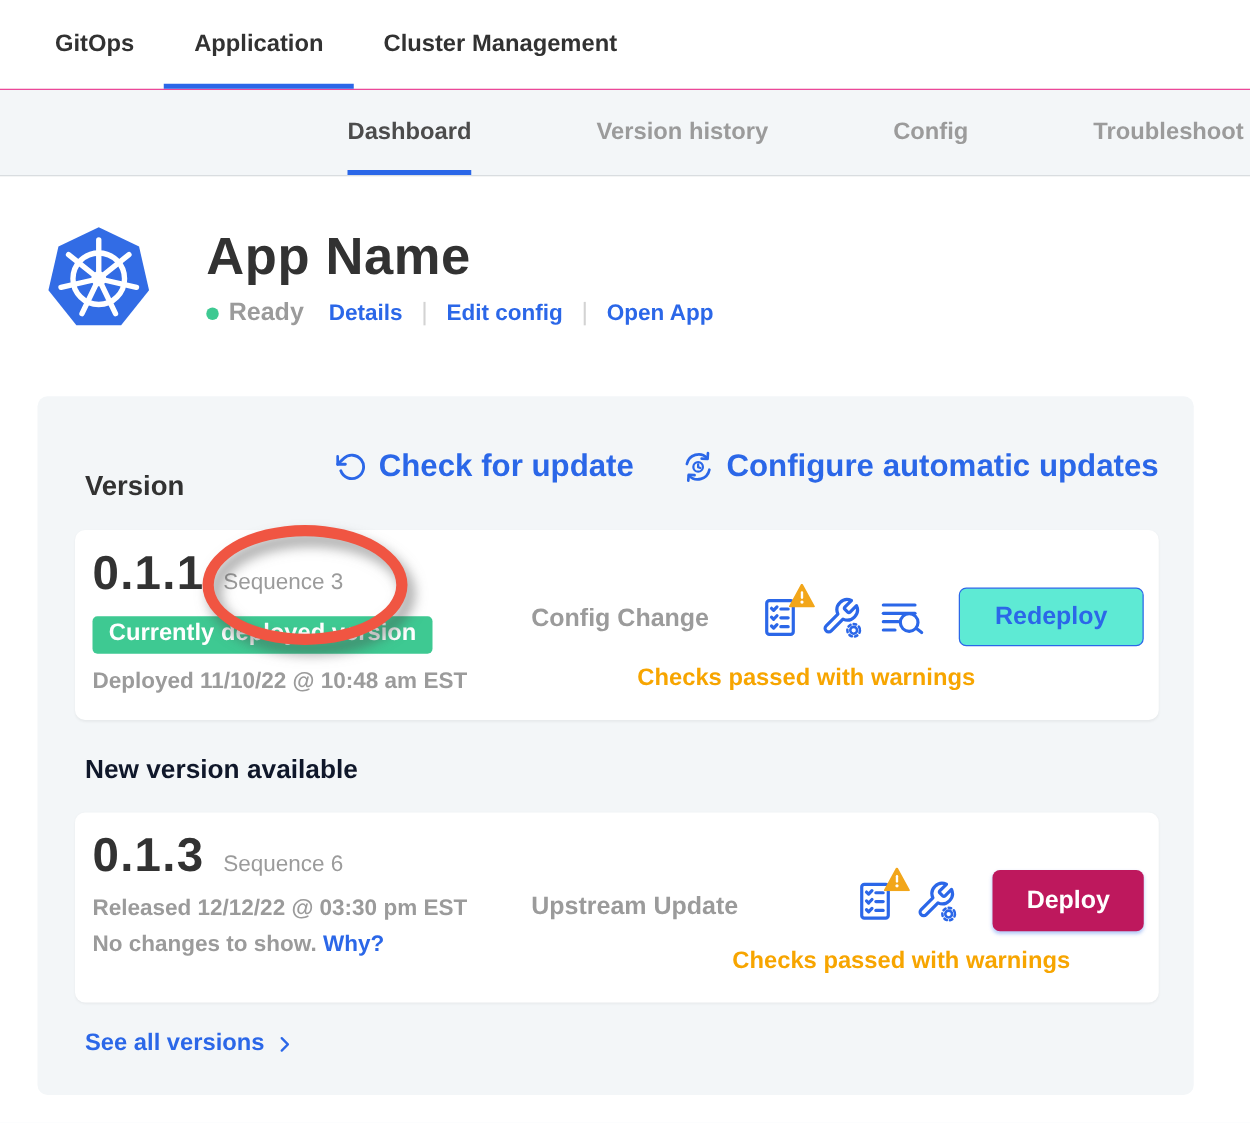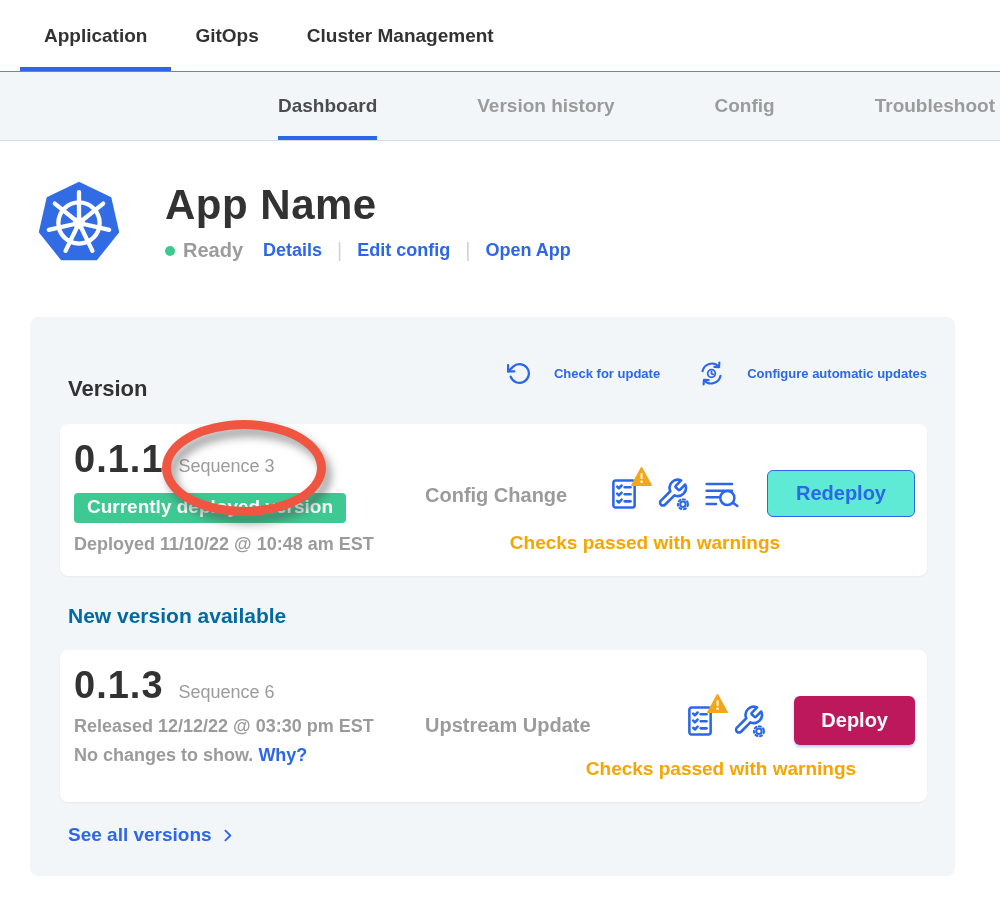--- a/index.html
+++ b/index.html
@@ -23,21 +23,21 @@
   .status-dot{width:10px;height:10px;border-radius:50%;background:#3ec992;margin-right:8px;}
   .status-text{font-size:20px;font-weight:700;color:#9b9b9b;margin-right:20px;}
   .hdr-link{font-size:18px;font-weight:700;color:#2b67e8;cursor:pointer;text-decoration:none;}
   .hdr-sep{color:#d3d3d3;font-size:20px;margin:0 15px;font-weight:400;}
   
   .panel{width:925px;margin:50px 0 0 30px;background:#f3f6f8;border-radius:8px;
     padding:28px 28px 26px 30px;box-sizing:border-box;}
   .panel-head{display:flex;align-items:center;justify-content:space-between;padding:0 0 0 8px;}
   .panel-title{font-size:22px;font-weight:700;color:#323232;margin-top:31px;}
   .panel-links{display:flex;align-items:center;gap:38px;}
-  .panel-link{display:flex;align-items:center;gap:22px;font-size:13px;font-weight:700;color:#2b67e8;cursor:pointer;}
+  .panel-link{display:flex;align-items:center;gap:9px;font-size:25px;font-weight:700;color:#2b67e8;cursor:pointer;}
   
   .card{position:relative;background:#fff;border-radius:8px;margin-top:22px;height:152px;
     padding:14px 20px 0 14px;box-sizing:border-box;box-shadow:0 1px 2px rgba(0,0,0,.05);}
   .ver-row{display:flex;align-items:baseline;gap:15px;}
   .ver-num{font-size:38px;font-weight:700;color:#323232;letter-spacing:1px;}
   .ver-seq{font-size:18px;font-weight:400;color:#9b9b9b;}
   .badge{display:inline-block;margin-top:12px;background:#3ec992;color:#fff;font-size:19px;
     font-weight:700;padding:3px 13px 5px 13px;border-radius:4px;}
   .date-line{margin-top:11px;font-size:18px;font-weight:600;color:#9b9b9b;}
   .nochanges-line{margin-top:8px;font-size:18px;font-weight:600;color:#9b9b9b;}
@@ -50,31 +50,31 @@
   .btn{font-family:inherit;font-size:20px;font-weight:700;border-radius:6px;cursor:pointer;margin-left:14px;}
   .btn-outline{background:#5eead4;color:#2b67e8;border:1.5px solid #2b67e8;padding:11px 28px;}
   .btn-primary{background:#be185d;color:#fff;border:none;padding:13px 27px;box-shadow:0 2px 3px rgba(43,103,232,.35);}
   .checks-caption{position:absolute;top:108px;font-size:19px;font-weight:700;color:#f7a500;text-align:center;}
   .caption1{left:404px;width:362px;}
   .caption2{left:480px;width:362px;}
   
   .annotation-ellipse{position:absolute;left:102px;top:-4px;width:146px;height:78px;
     border:9px solid #f05542;border-radius:50%;pointer-events:none;z-index:5;
     filter:drop-shadow(5px 7px 5px rgba(70,70,70,.55));}
-  .new-version-heading{margin:28px 0 0 8px;font-size:21px;font-weight:700;color:#0369a1;}
+  .new-version-heading{margin:28px 0 0 8px;font-size:21px;font-weight:700;color:#0f172a;}
   .see-all{display:flex;align-items:center;gap:7px;margin:22px 0 4px 8px;font-size:19px;
     font-weight:700;color:#2b67e8;cursor:pointer;}
   svg{display:block;}
 </style>
 </head>
 <body>
 
 <div class="topnav">
+  <div class="tab">GitOps</div>
   <div class="tab active">Application</div>
-  <div class="tab">GitOps</div>
   <div class="tab">Cluster Management</div>
 </div>
 
 <div class="subnav">
   <div class="tab active">Dashboard</div>
   <div class="tab">Version history</div>
   <div class="tab">Config</div>
   <div class="tab">Troubleshoot</div>
 </div>
 

